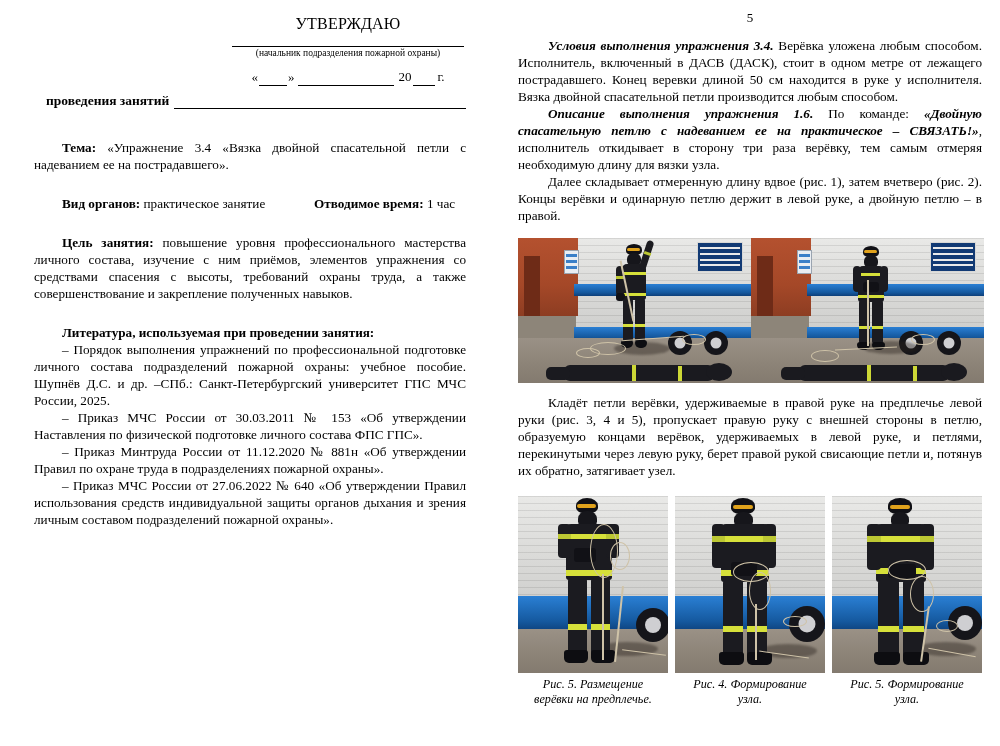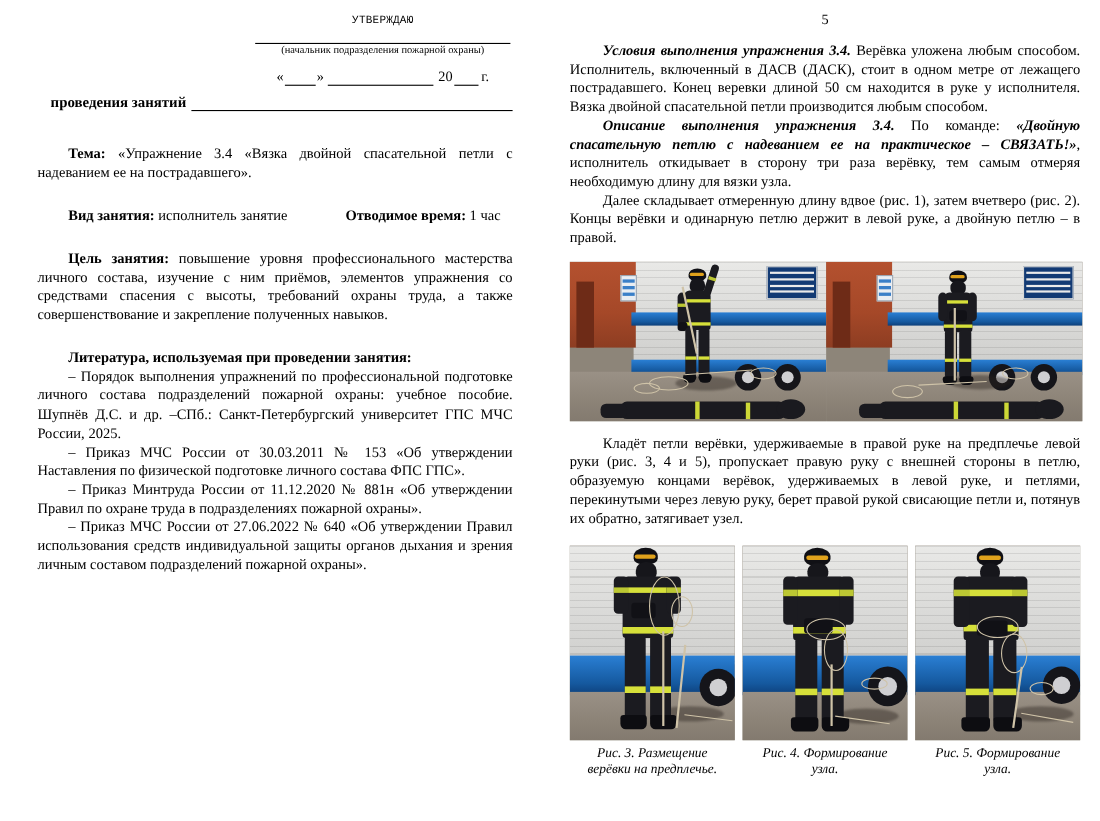--- a/index.html
+++ b/index.html
@@ -37,23 +37,22 @@
 
   
   .approve-block {
     width: 232px;
     margin-left: 198px;
     text-align: center;
     font-size: 12.5px;
     line-height: 1.25;
   }
   .approve-title {
-    font-size: 10px;
+    font-size: 16px;
     letter-spacing: .2px;
-    font-family: Liberation Mono, monospace;
   }
   .approve-rule {
     border-bottom: 1px solid #000;
     height: 9px;
     margin: 3px 0 1px 0;
   }
   .approve-sub {
     font-size: 9.5px;
     line-height: 1.1;
   }
@@ -348,21 +347,21 @@
     <div class="gap-lg"></div>
 
     <p class="para">
       <b>Тема:</b><span> «Упражнение 3.4 «Вязка двойной спасательной петли с надеванием ее на пострадавшего».</span>
     </p>
 
     <div class="gap-md"></div>
 
     <div class="two-col-line">
       <div class="left-cell">
-        <b>Вид занятия:</b><span> исполнитель занятие</span>
+        <b>Вид органов:</b><span> практическое занятие</span>
       </div>
       <div class="right-cell">
         <b>Отводимое время:</b><span> 1 час</span>
       </div>
     </div>
 
     <div class="gap-md"></div>
 
     <p class="para">
       <b>Цель занятия:</b><span> повышение уровня профессионального мастерства личного состава, изучение с ним приёмов, элементов упражнения со средствами спасения с высоты, требований охраны труда, а также совершенствование и закрепление полученных навыков.</span>
@@ -382,21 +381,21 @@
 
   <div class="col col-right">
 
     <div class="page-num">5</div>
 
     <p class="para-r">
       <span class="bi">Условия выполнения упражнения 3.4.</span><span> Верёвка уложена любым способом. Исполнитель, включенный в ДАСВ (ДАСК), стоит в одном метре от лежащего пострадавшего. Конец веревки длиной 50 см находится в руке у исполнителя. Вязка двойной спасательной петли производится любым способом.</span>
     </p>
 
     <p class="para-r">
-      <span class="bi">Описание выполнения упражнения 3.4.</span><span> По команде: </span><span class="bi">«Двойную спасательную петлю с надеванием ее на практическое – СВЯЗАТЬ!»</span><span>, исполнитель откидывает в сторону три раза верёвку, тем самым отмеряя необходимую длину для вязки узла.</span>
+      <span class="bi">Описание выполнения упражнения 1.6.</span><span> По команде: </span><span class="bi">«Двойную спасательную петлю с надеванием ее на практическое – СВЯЗАТЬ!»</span><span>, исполнитель откидывает в сторону три раза верёвку, тем самым отмеряя необходимую длину для вязки узла.</span>
     </p>
 
     <p class="para-r">Далее складывает отмеренную длину вдвое (рис. 1), затем вчетверо (рис. 2). Концы верёвки и одинарную петлю держит в левой руке, а двойную петлю – в правой.</p>
 
     <div class="fig-row fig-row-top">
 
       <div class="figure">
         <div class="photo photo-top">
           <div class="sky-wall" style="top:0;height:92px;left:58px;right:0;">
             <div class="wall-slats"></div>
@@ -561,21 +560,21 @@
             <div class="boot" style="left:37px;top:152px;width:24px;height:13px;"></div>
           </div>
 
           <div class="rope" style="left:72px;top:28px;width:26px;height:52px;border-radius:50%;"></div>
           <div class="rope" style="left:92px;top:46px;width:18px;height:26px;border-radius:50%;"></div>
           <div class="rope-line" style="left:84px;top:78px;width:2px;height:86px;"></div>
           <div class="rope-line" style="left:100px;top:90px;width:2px;height:76px;transform:rotate(6deg);"></div>
           <div class="rope-line" style="left:104px;top:156px;width:44px;height:1.4px;transform:rotate(7deg);"></div>
         </div>
         <div class="fig-cap">
-          <span>Рис. 3. Размещение</span><br>
+          <span>Рис. 5. Размещение</span><br>
           <span>верёвки на предплечье.</span>
         </div>
       </div>
 
       <div class="figure">
         <div class="photo photo-bot">
           <div class="sky-wall" style="top:0;height:108px;left:0;right:0;">
             <div class="wall-slats"></div>
           </div>
           <div class="blue-band2" style="top:100px;height:36px;"></div>

